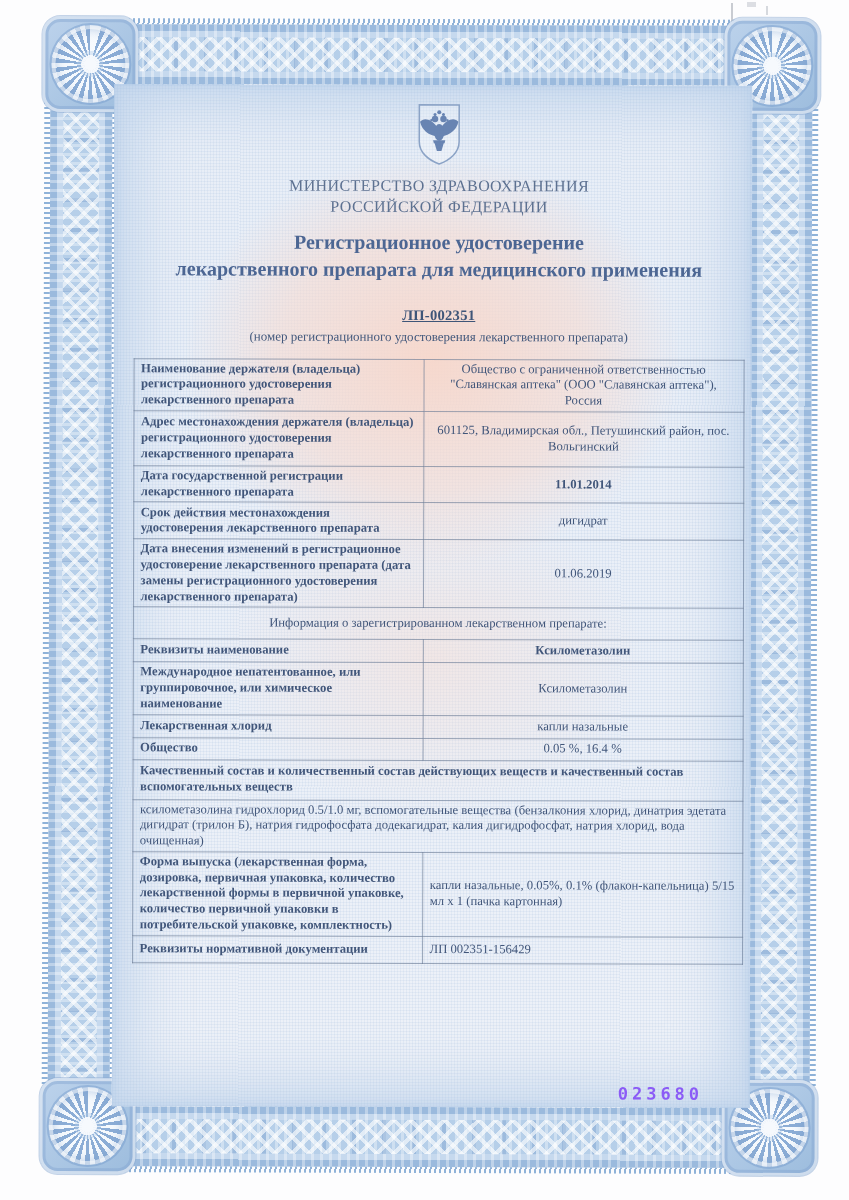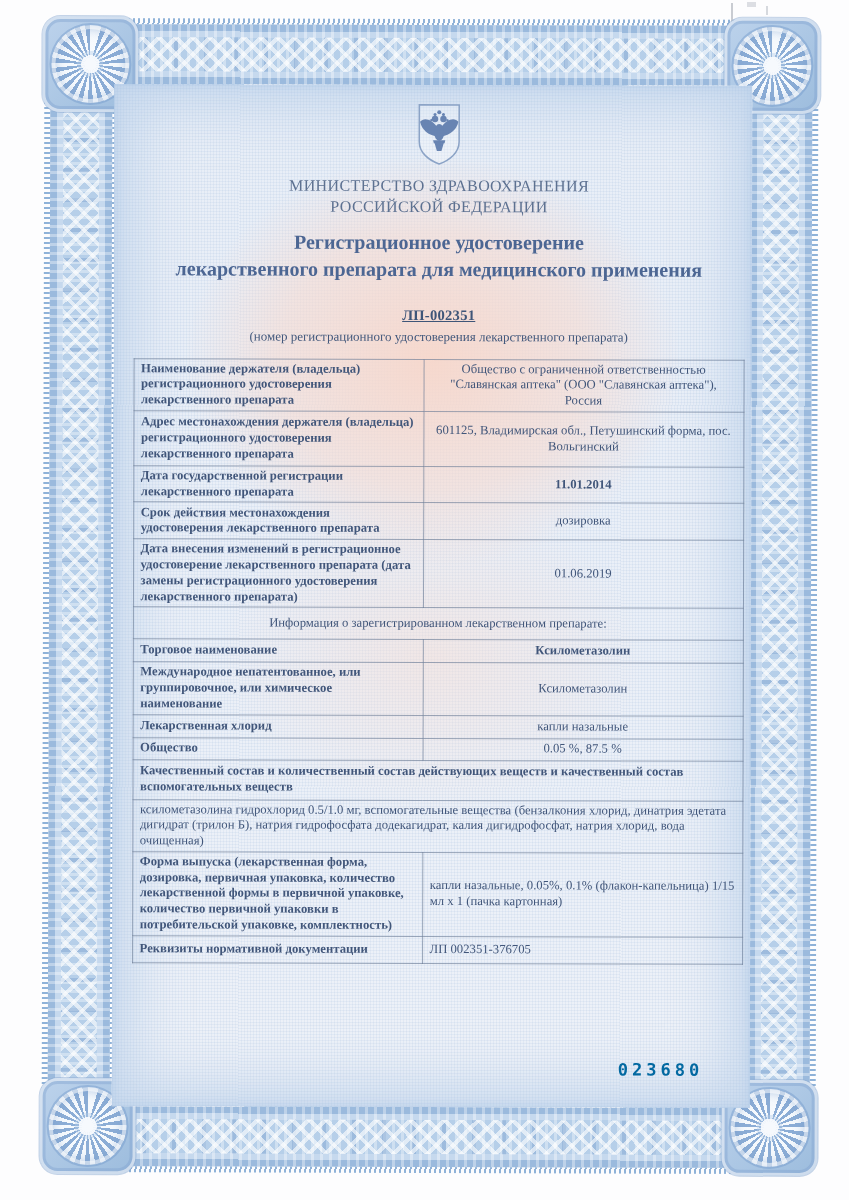--- a/index.html
+++ b/index.html
@@ -106,23 +106,23 @@
     padding:2px 7px;line-height:1.24;vertical-align:middle;
   }
   td.lbl{font-weight:700;}
   td.val{text-align:center;}
   td.strong{font-weight:700;}
   tr.section td{text-align:center;font-weight:400;}
   tr.fullb td{font-weight:700;text-align:left;}
   tr.fulln td{font-weight:400;text-align:left;}
   td.lefttop{text-align:left;vertical-align:top;padding-top:4px;margin-top:8px;}
   .serial{
-    position:absolute;left:580px;top:1044px;
+    position:absolute;left:580px;top:1068px;
     font-family:"DejaVu Sans Mono",monospace;font-weight:700;
-    font-size:17px;letter-spacing:4px;color:#0369a1;
+    font-size:17px;letter-spacing:4px;color:#8b5cf6;
   }
 </style>
 </head>
 <body>
 
 <div class="page">
 
   <div class="mark m1"></div>
   <div class="mark m2"></div>
   <div class="mark m3"></div>
@@ -197,66 +197,66 @@
             <col style="width:290px">
             <col style="width:320px">
           </colgroup>
         <tbody>
             <tr style="height:50px">
           <td class="lbl">Наименование держателя (владельца) регистрационного удостоверения лекарственного препарата</td>
           <td class="val">Общество с ограниченной ответственностью "Славянская аптека" (ООО "Славянская аптека"), Россия</td>
         </tr>
         <tr style="height:55px">
           <td class="lbl">Адрес местонахождения держателя (владельца) регистрационного удостоверения лекарственного препарата</td>
-          <td class="val">601125, Владимирская обл., Петушинский форма, пос. Вольгинский</td>
+          <td class="val">601125, Владимирская обл., Петушинский район, пос. Вольгинский</td>
         </tr>
         <tr style="height:33px">
           <td class="lbl">Дата государственной регистрации лекарственного препарата</td>
           <td class="val strong">11.01.2014</td>
         </tr>
         <tr style="height:37px">
           <td class="lbl">Срок действия местонахождения удостоверения лекарственного препарата</td>
-          <td class="val">дозировка</td>
+          <td class="val">дигидрат</td>
         </tr>
         <tr style="height:56px">
           <td class="lbl">Дата внесения изменений в регистрационное удостоверение лекарственного препарата (дата замены регистрационного удостоверения лекарственного препарата)</td>
           <td class="val">01.06.2019</td>
         </tr>
         <tr class="section" style="height:32px">
           <td colspan="2">Информация о зарегистрированном лекарственном препарате:</td>
         </tr>
         <tr style="height:23px">
-          <td class="lbl">Торговое наименование</td>
+          <td class="lbl">Реквизиты наименование</td>
           <td class="val strong">Ксилометазолин</td>
         </tr>
         <tr style="height:34px">
           <td class="lbl">Международное непатентованное, или группировочное, или химическое наименование</td>
           <td class="val">Ксилометазолин</td>
         </tr>
         <tr style="height:23px">
           <td class="lbl">Лекарственная хлорид</td>
           <td class="val">капли назальные</td>
         </tr>
         <tr style="height:22px">
           <td class="lbl">Общество</td>
-          <td class="val">0.05 %, 87.5 %</td>
+          <td class="val">0.05 %, 16.4 %</td>
         </tr>
         <tr class="fullb" style="height:40px">
           <td colspan="2">Качественный состав и количественный состав действующих веществ и качественный состав вспомогательных веществ</td>
         </tr>
         <tr class="fulln" style="height:41px">
           <td colspan="2">ксилометазолина гидрохлорид 0.5/1.0 мг, вспомогательные вещества (бензалкония хлорид, динатрия эдетата дигидрат (трилон Б), натрия гидрофосфата додекагидрат, калия дигидрофосфат, натрия хлорид, вода очищенная)</td>
         </tr>
         <tr style="height:75px">
           <td class="lbl lefttop">Форма выпуска (лекарственная форма, дозировка, первичная упаковка, количество лекарственной формы в первичной упаковке, количество первичной упаковки в потребительской упаковке, комплектность)</td>
-          <td class="lefttop">капли назальные, 0.05%, 0.1% (флакон-капельница) 1/15 мл х 1 (пачка картонная)</td>
+          <td class="lefttop">капли назальные, 0.05%, 0.1% (флакон-капельница) 5/15 мл х 1 (пачка картонная)</td>
         </tr>
         <tr style="height:27px">
           <td class="lbl">Реквизиты нормативной документации</td>
-          <td>ЛП 002351-376705</td>
+          <td>ЛП 002351-156429</td>
         </tr>
       </tbody>
         </table>
     </div>
 
     <div class="serial">023680</div>
 
   </div>
 </div>
 

